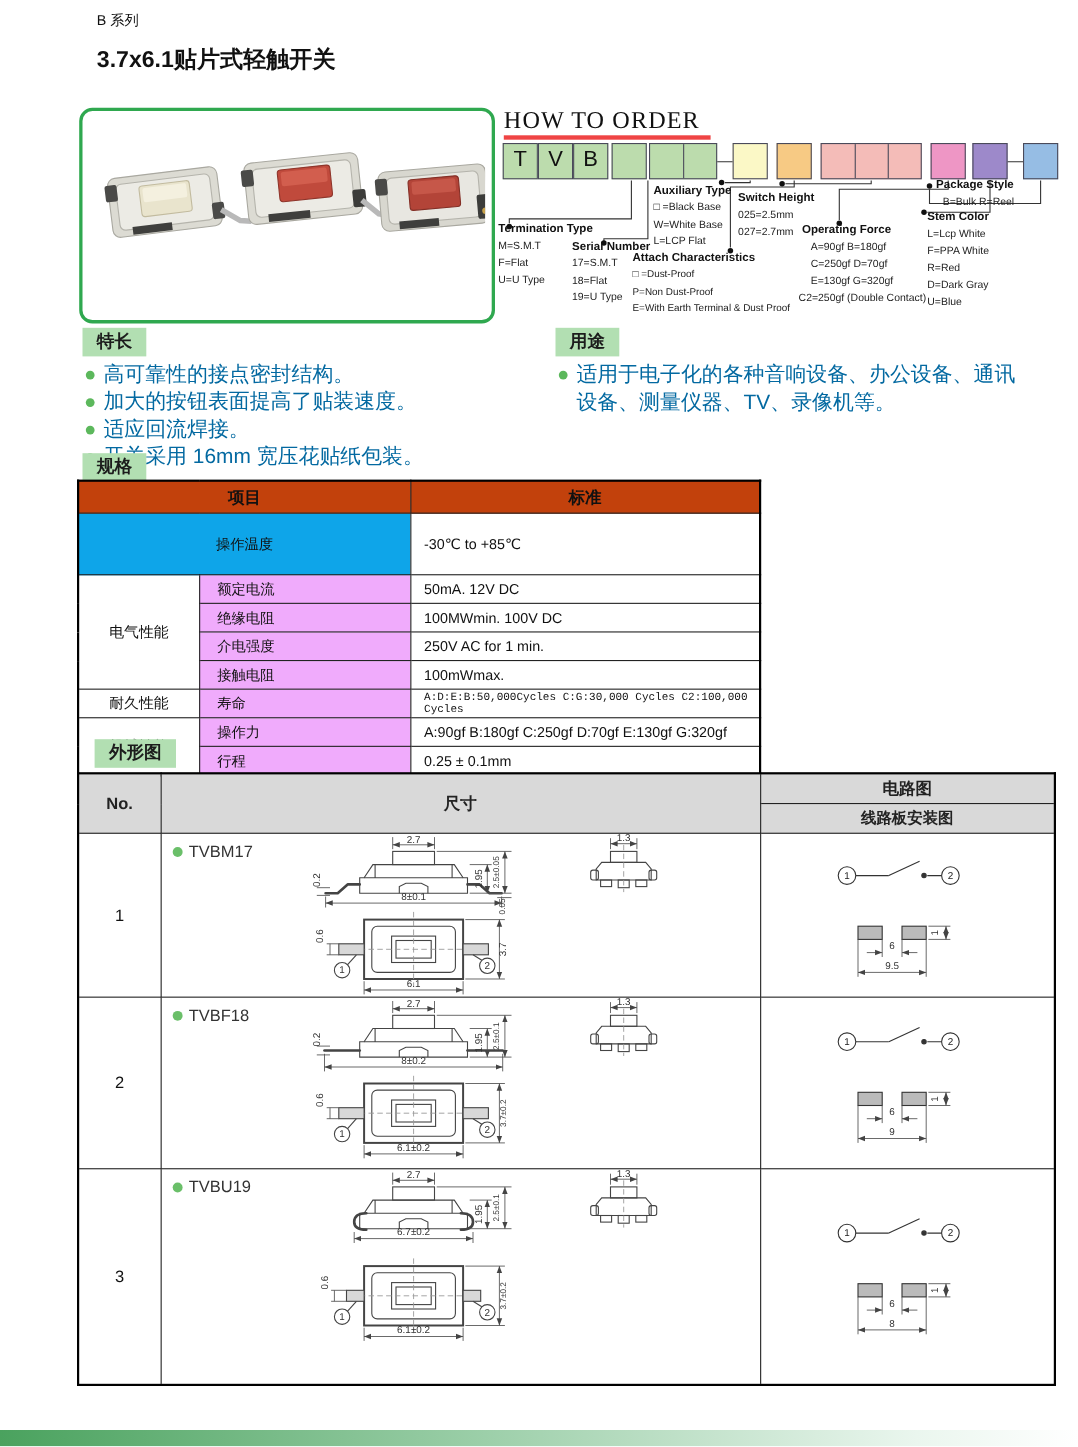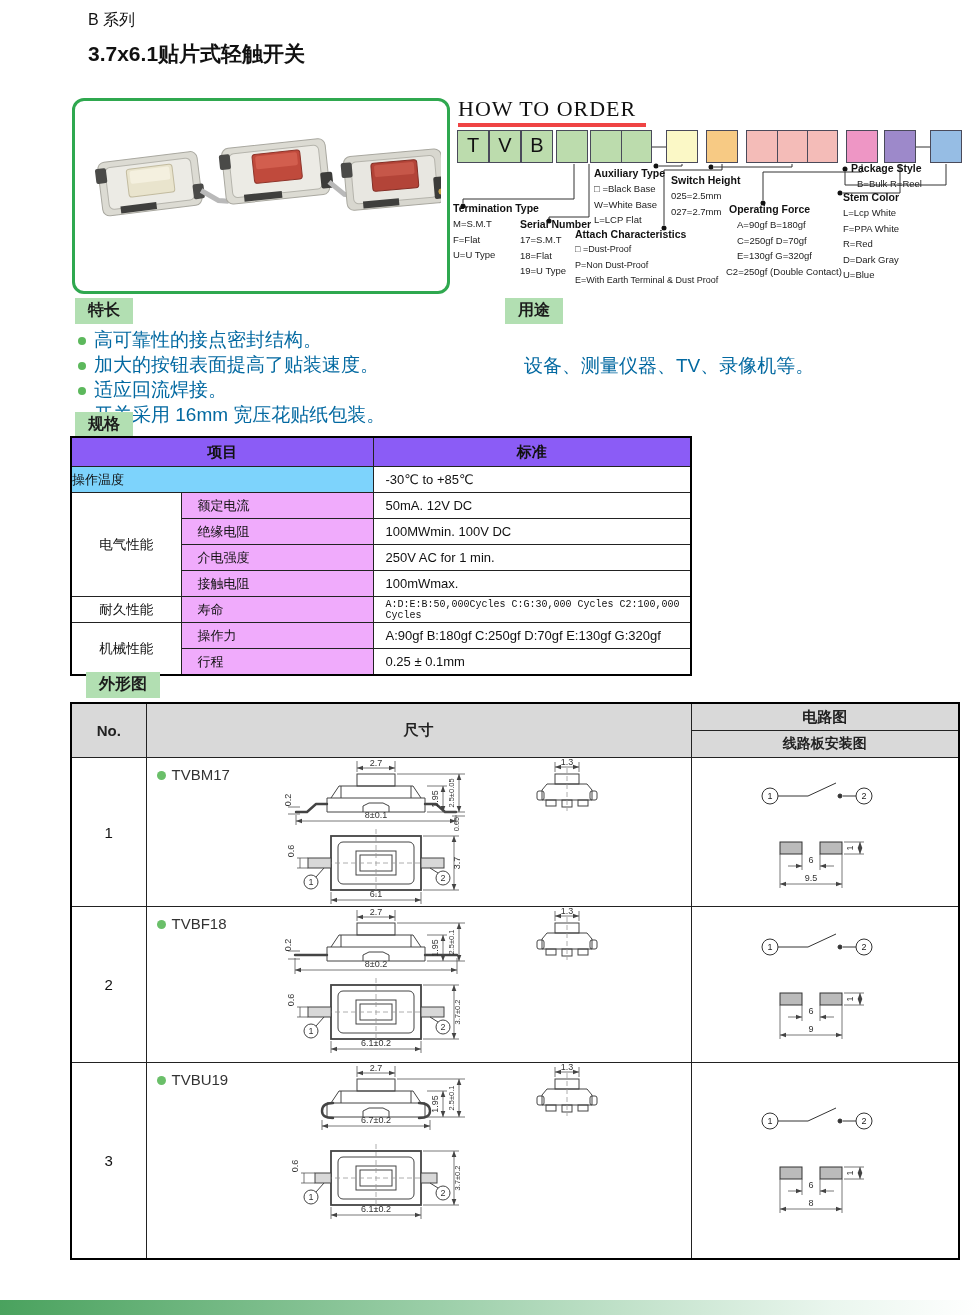--- a/index.html
+++ b/index.html
@@ -1,21 +1,21 @@
 <!DOCTYPE html>
 <html><head>
 <meta charset="utf-8">
 <style>
   html,body{margin:0;padding:0;background:#fff;}
   body{font-family:"Liberation Sans","DejaVu Sans",sans-serif;color:#222;}
   .page{position:relative;width:980px;height:1315px;background:#fff;overflow:hidden;}
   .abs{position:absolute;}
 
   
-  .h1{left:88px;top:10px;font-size:16px;color:#111;}
+  .h1{left:88px;top:10px;font-size:13px;color:#111;}
   .h2{left:88px;top:40px;font-size:21px;font-weight:bold;color:#111;}
 
   
   .photo-box{left:72px;top:98px;width:372px;height:190px;border:3px solid #2fa84f;border-radius:12px;background:#fff;}
 
   
   .order-title{left:458px;top:96px;font-family:"Liberation Serif","DejaVu Serif",serif;font-size:22px;letter-spacing:1px;color:#111;border-bottom:4px solid #ef4444;padding:0 10px 1px 0;}
   .obox{position:absolute;top:130px;height:33px;width:32px;border:1.6px solid #4a4a5a;box-sizing:border-box;text-align:center;}
   .obox .ltr{font-size:20px;line-height:29px;color:#111;}
   .c-green{background:#bcdcad;} .c-yellow{background:#fbf8c6;} .c-orange{background:#f7ca84;}
@@ -41,24 +41,24 @@
   .glabel{position:absolute;background:#b2dfb2;color:#1c1c1c;font-size:16px;font-weight:bold;padding:2px 13px 3px 13px;}
 
   
   .bullet-item{position:absolute;font-size:19px;color:#0369a1;white-space:nowrap;}
   .bdot{display:inline-block;width:8px;height:8px;border-radius:50%;background:#5cb85c;margin-right:8px;vertical-align:1px;}
 
   
   table{border-collapse:collapse;}
   .spec-table{position:absolute;left:70px;top:436px;width:620px;border:2px solid #000;table-layout:fixed;}
   .spec-table td{border:1px solid #222;font-size:13px;color:#111;height:25px;padding:0 0 0 12px;}
-  .spec-table td.hdr{background:#8b5cf6;font-size:15px;font-weight:bold;text-align:center;padding:0;height:28px;}
+  .spec-table td.hdr{background:#c2410c;font-size:15px;font-weight:bold;text-align:center;padding:0;height:28px;}
   .spec-table td.grp{text-align:center;padding:0;font-size:13.5px;}
   .spec-table td.item{background:#f0abfc;padding-left:16px;}
-  .spec-table td.ctr{padding:0;background:#7dd3fc;}
+  .spec-table td.ctr{text-align:center;padding:15px;background:#0ea5e9;}
   .spec-table td.small{font-size:10px;font-family:Liberation Mono, monospace;}
 
   
   .out-table{position:absolute;left:70px;top:702px;width:888px;border:2px solid #000;table-layout:fixed;}
   .out-table td{border:1px solid #222;padding:0;vertical-align:top;}
   .out-table td.ohdr{background:#d9d9d9;text-align:center;vertical-align:middle;font-size:15px;font-weight:bold;height:26px;}
   .out-table td.ohdr2{background:#d9d9d9;text-align:center;vertical-align:middle;font-size:14px;font-weight:bold;height:26px;}
   .out-table td.nocell{text-align:center;vertical-align:middle;font-size:15px;color:#111;}
   .dimcell{position:relative;}
   .model{position:absolute;left:10px;top:8px;font-size:15px;color:#333;}
@@ -224,20 +224,21 @@
     <div>U=Blue</div>
   </div>
 
   <div class="glabel" style="left:75px;top:298px">特长</div>
   <div class="bullet-item" style="left:78px;top:327px"><span class="bdot"></span><span>高可靠性的接点密封结构。</span></div>
   <div class="bullet-item" style="left:78px;top:352px"><span class="bdot"></span><span>加大的按钮表面提高了贴装速度。</span></div>
   <div class="bullet-item" style="left:78px;top:377px"><span class="bdot"></span><span>适应回流焊接。</span></div>
   <div class="bullet-item" style="left:78px;top:402px"><span class="bdot"></span><span>开关采用 16mm 宽压花贴纸包装。</span></div>
 
   <div class="glabel" style="left:505px;top:298px">用途</div>
+  <div class="bullet-item" style="left:508px;top:327px"><span class="bdot"></span><span>适用于电子化的各种音响设备、办公设备、通讯</span></div>
   <div class="bullet-item" style="left:524px;top:353px"><span>设备、测量仪器、TV、录像机等。</span></div>
 
   <div class="glabel" style="left:75px;top:412px">规格</div>
   <table class="spec-table">
     <colgroup>
         <col style="width:110px">
         <col style="width:192px">
         <col style="width:318px">
       </colgroup>
     <tbody>

